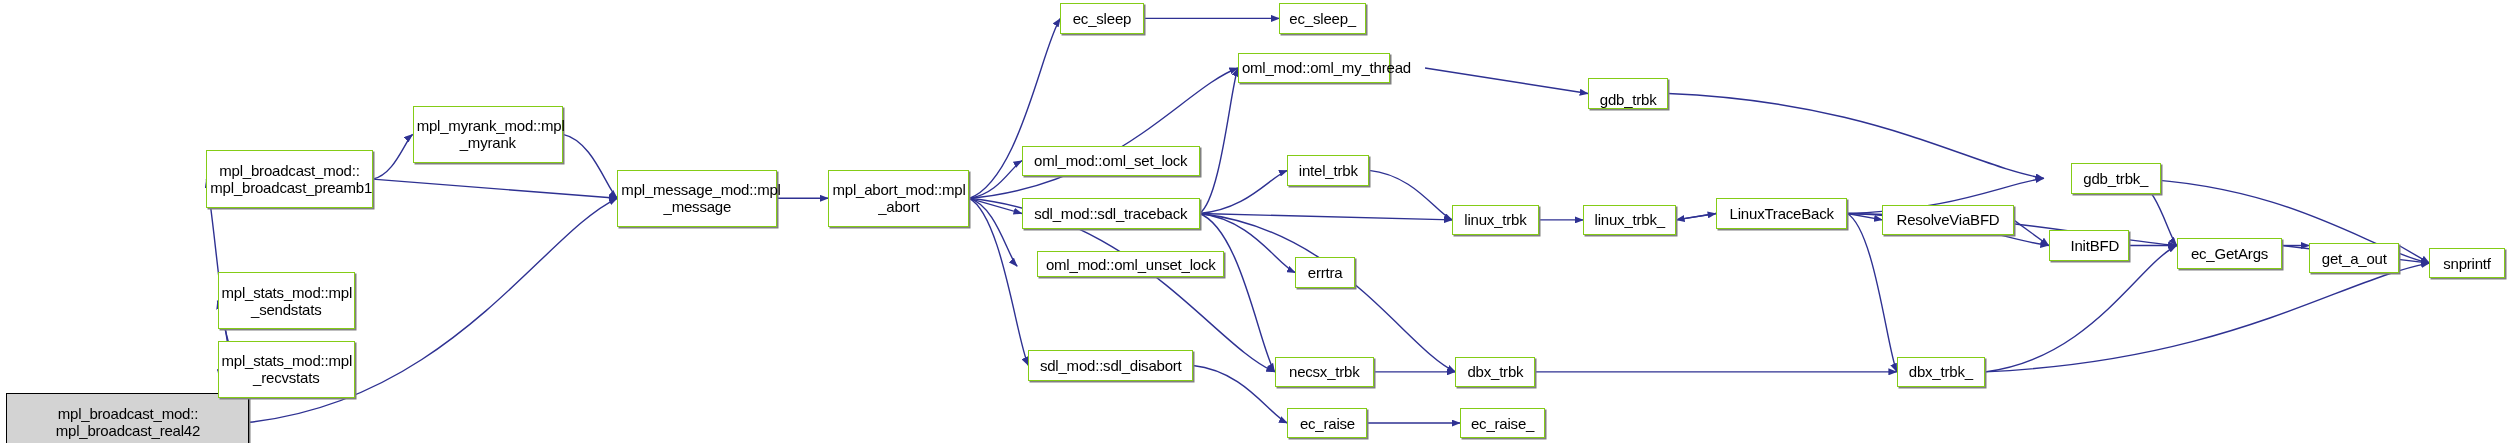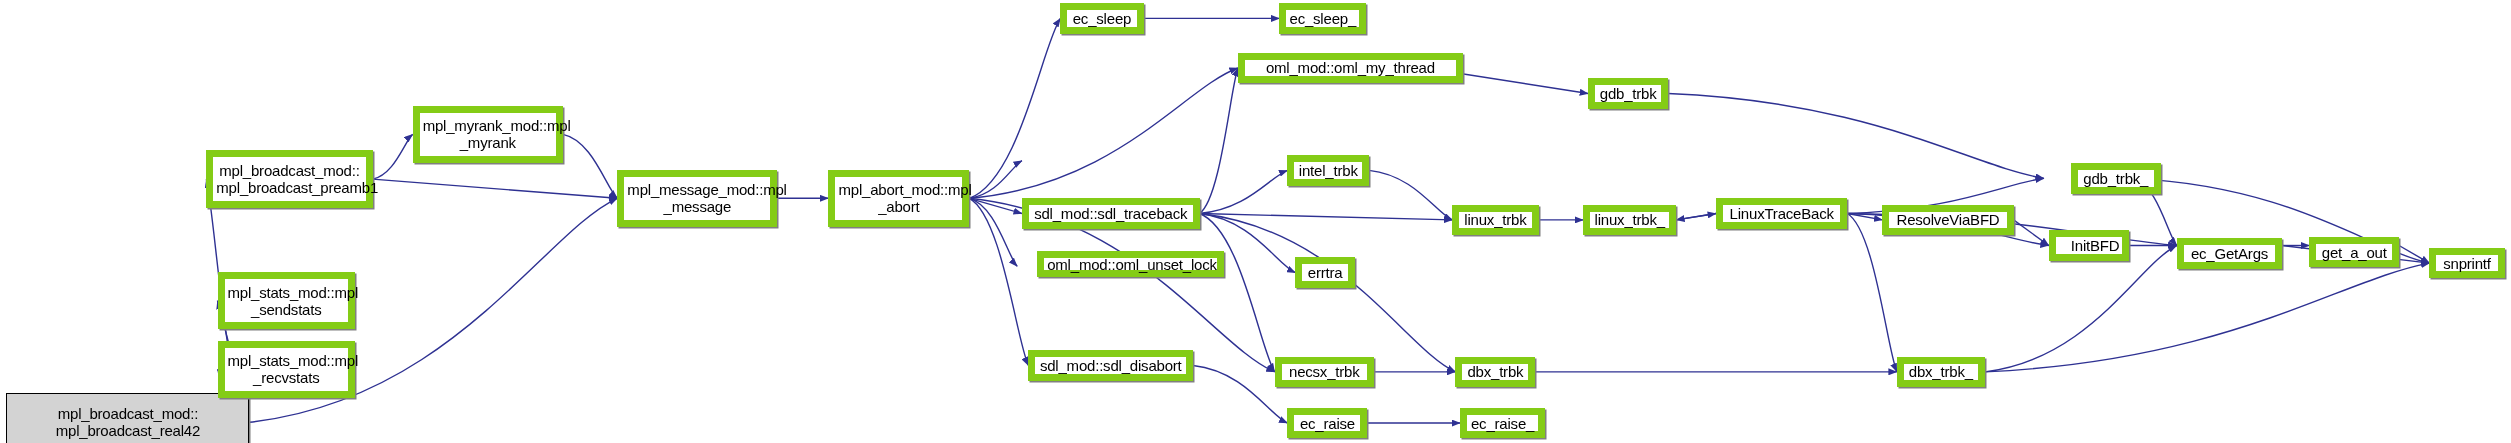--- a/index.html
+++ b/index.html
@@ -31,21 +31,21 @@
     width: 2511px;
     height: 443px;
   }
   .node {
     position: absolute;
     box-sizing: border-box;
     display: flex;
     align-items: center;
     justify-content: center;
     text-align: center;
-    border: 7px solid #84cc16;
+    border: 1px solid #84cc16;
     background: #ffffff;
     color: #000000;
     font-size: 15px;
     line-height: 17px;
     letter-spacing: -0.2px;
     white-space: pre-line;
     box-shadow: 1.5px 1.5px 0 0 #808080;
     cursor: pointer;
   }
   .node.current {
@@ -128,32 +128,33 @@
       <div class="node" style="left: 217.513px; top: 340.664px; width: 137.545px; height: 57.5771px;"><span class="nlabel">mpl_stats_mod::mpl
 _recvstats</span></div>
       <div class="node" style="left: 412.636px; top: 105.558px; width: 150.34px; height: 57.5771px;"><span class="nlabel">mpl_myrank_mod::mpl
 _myrank</span></div>
       <div class="node" style="left: 617.354px; top: 169.532px; width: 159.936px; height: 57.5771px;"><span class="nlabel">mpl_message_mod::mpl
 _message</span></div>
       <div class="node" style="left: 828.47px; top: 169.532px; width: 140.744px; height: 57.5771px;"><span class="nlabel">mpl_abort_mod::mpl
 _abort</span></div>
       <div class="node" style="left: 1060.38px; top: 3.19873px; width: 83.1669px; height: 30.3879px;"><span class="nlabel">ec_sleep</span></div>
       <div class="node" style="left: 1279.49px; top: 3.19873px; width: 86.3656px; height: 30.3879px;"><span class="nlabel">ec_sleep_</span></div>
-      <div class="node" style="left: 1237.91px; top: 52.779px; width: 225px; height: 30.3879px;"><span class="nlabel">oml_mod::oml_my_thread</span></div>
+      <div class="node" style="left: 1237.91px; top: 52.779px; width: 152px; height: 30.3879px;"><span class="nlabel">oml_mod::oml_my_thread</span></div>
       <div class="node" style="left: 1588.17px; top: 78.3688px; width: 79.9682px; height: 30.3879px; align-items: flex-end;"><span class="nlabel">gdb_trbk</span></div>
+      <div class="node" style="left: 1021.99px; top: 145.542px; width: 177.529px; height: 30.3879px;"><span class="nlabel">oml_mod::oml_set_lock</span></div>
       <div class="node" style="left: 1287.49px; top: 155.138px; width: 81.5675px; height: 30.3879px;"><span class="nlabel">intel_trbk</span></div>
       <div class="node" style="left: 1021.99px; top: 198.321px; width: 177.529px; height: 30.3879px;"><span class="nlabel">sdl_mod::sdl_traceback</span></div>
       <div class="node" style="left: 1452.22px; top: 204.718px; width: 86.3656px; height: 30.3879px;"><span class="nlabel">linux_trbk</span></div>
       <div class="node" style="left: 1583.37px; top: 204.718px; width: 92.7631px; height: 30.3879px;"><span class="nlabel">linux_trbk_</span></div>
       <div class="node" style="left: 1716.12px; top: 198.321px; width: 131.148px; height: 30.3879px;"><span class="nlabel">LinuxTraceBack</span></div>
       <div class="node" style="left: 1882.45px; top: 204.718px; width: 131.148px; height: 30.3879px;"><span class="nlabel">ResolveViaBFD</span></div>
       <div class="node" style="left: 2043.99px; top: 163.135px; width: 89.5643px; height: 30.3879px; margin-left: 27px;"><span class="nlabel">gdb_trbk_</span></div>
       <div class="node" style="left: 2048.78px; top: 230.308px; width: 79.9682px; height: 30.3879px; padding-left: 12px;"><span class="nlabel">InitBFD</span></div>
       <div class="node" style="left: 2176.73px; top: 230.308px; width: 105.558px; height: 30.3879px; margin-top: 8px;"><span class="nlabel">ec_GetArgs</span></div>
-      <div class="node" style="left: 2309.48px; top: 237px; width: 89.5643px; height: 30.3879px;"><span class="nlabel">get_a_out</span></div>
+      <div class="node" style="left: 2309.48px; top: 243px; width: 89.5643px; height: 30.3879px;"><span class="nlabel">get_a_out</span></div>
       <div class="node" style="left: 2429.43px; top: 247.901px; width: 75.1701px; height: 30.3879px;"><span class="nlabel">snprintf</span></div>
       <div class="node" style="left: 1017.19px; top: 251.1px; width: 187.125px; height: 26px; margin-left: 20px;"><span class="nlabel">oml_mod::oml_unset_lock</span></div>
       <div class="node" style="left: 1295.48px; top: 257.497px; width: 59.1764px; height: 30.3879px;"><span class="nlabel">errtra</span></div>
       <div class="node" style="left: 1028.39px; top: 350.261px; width: 164.734px; height: 30.3879px;"><span class="nlabel">sdl_mod::sdl_disabort</span></div>
       <div class="node" style="left: 1274.69px; top: 356.658px; width: 99.1605px; height: 30.3879px;"><span class="nlabel">necsx_trbk</span></div>
       <div class="node" style="left: 1455.42px; top: 356.658px; width: 79.9682px; height: 30.3879px; justify-content: flex-end;"><span class="nlabel">dbx_trbk</span></div>
       <div class="node" style="left: 1896.84px; top: 356.658px; width: 87.965px; height: 30.3879px;"><span class="nlabel">dbx_trbk_</span></div>
       <div class="node" style="left: 1287.49px; top: 407.838px; width: 79.9682px; height: 30.3879px;"><span class="nlabel">ec_raise</span></div>
       <div class="node" style="left: 1460.22px; top: 407.838px; width: 84.7662px; height: 30.3879px;"><span class="nlabel">ec_raise_</span></div>
     </div>

